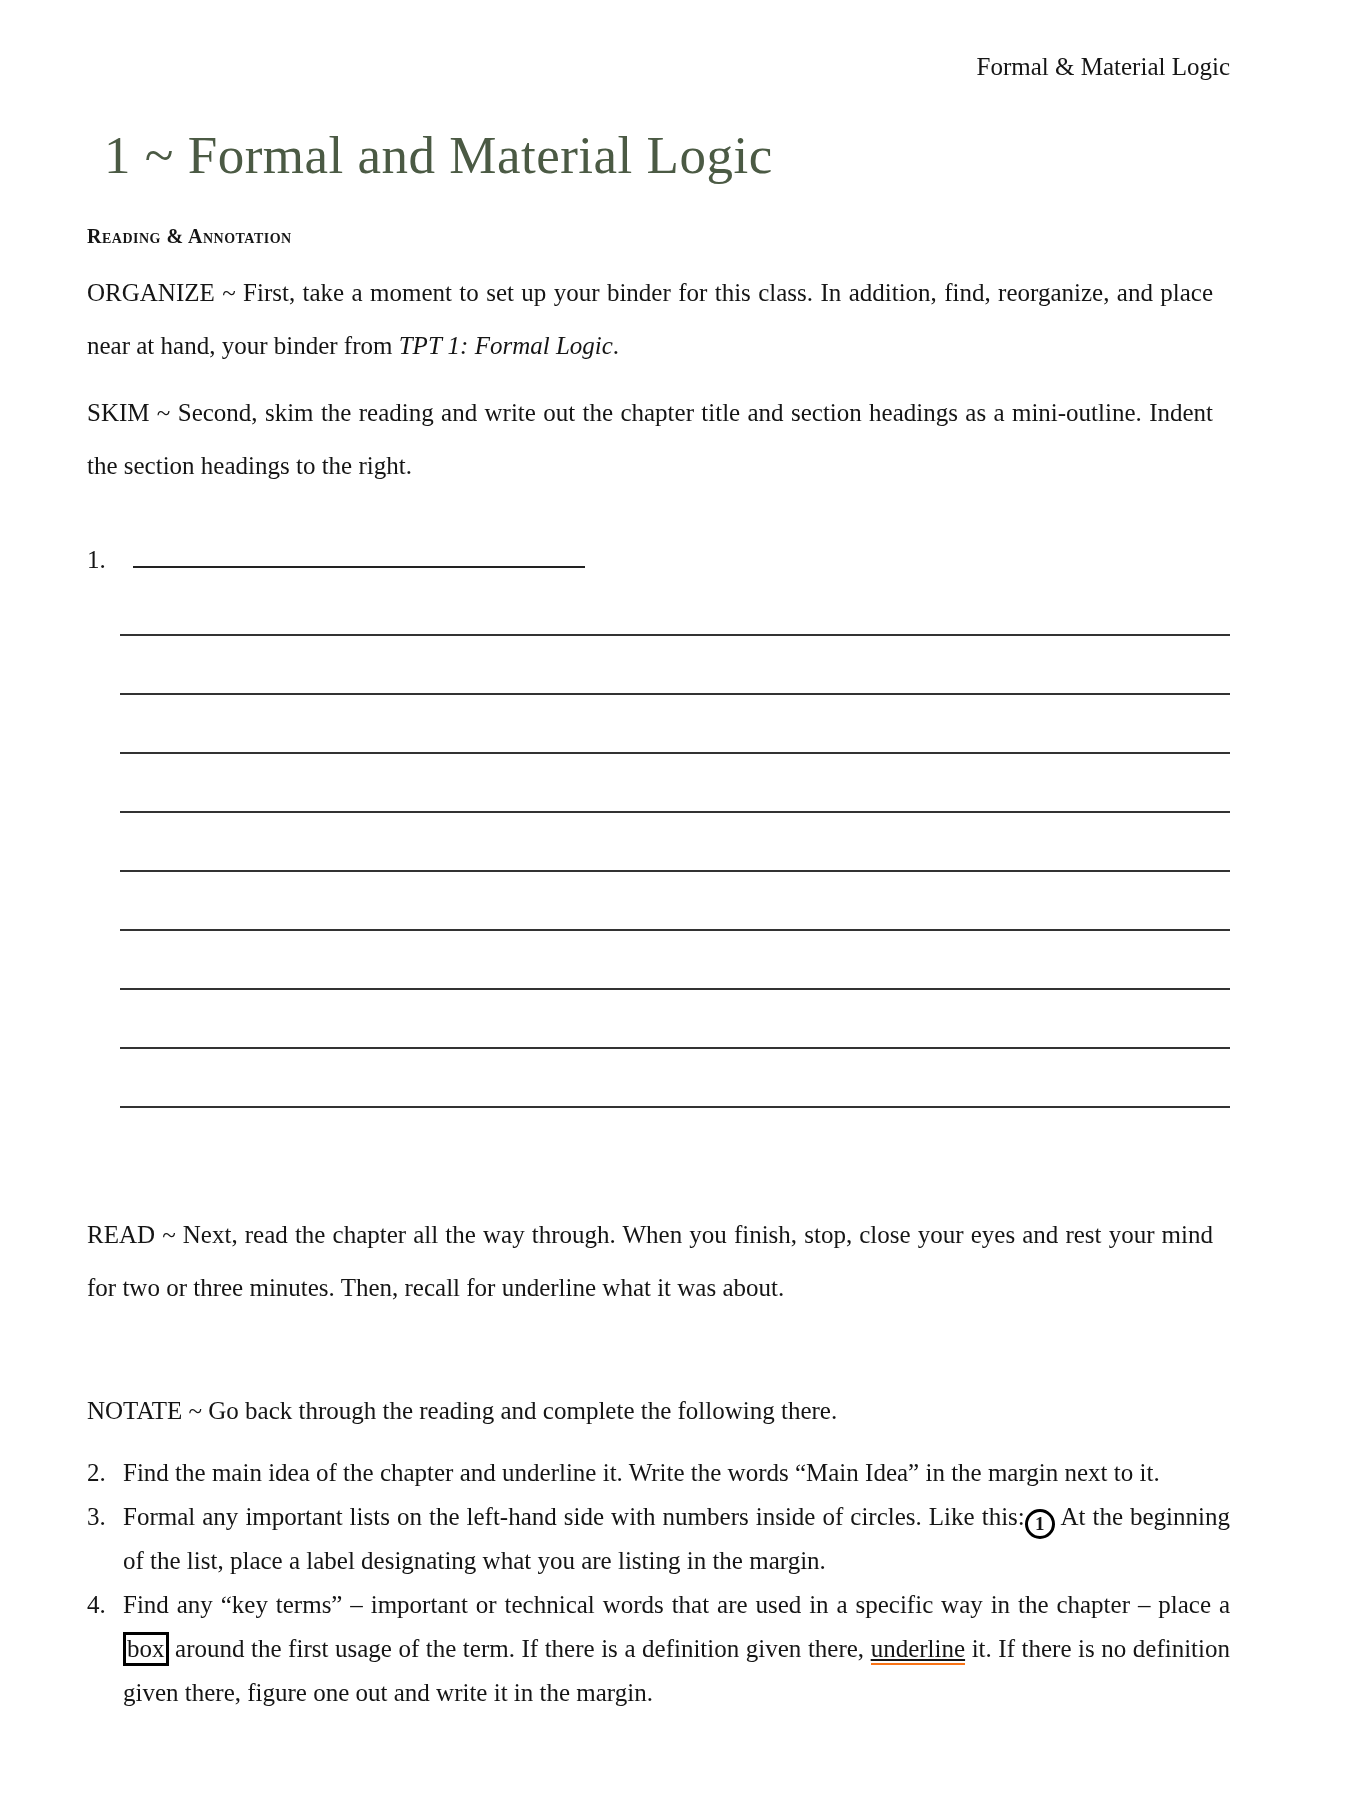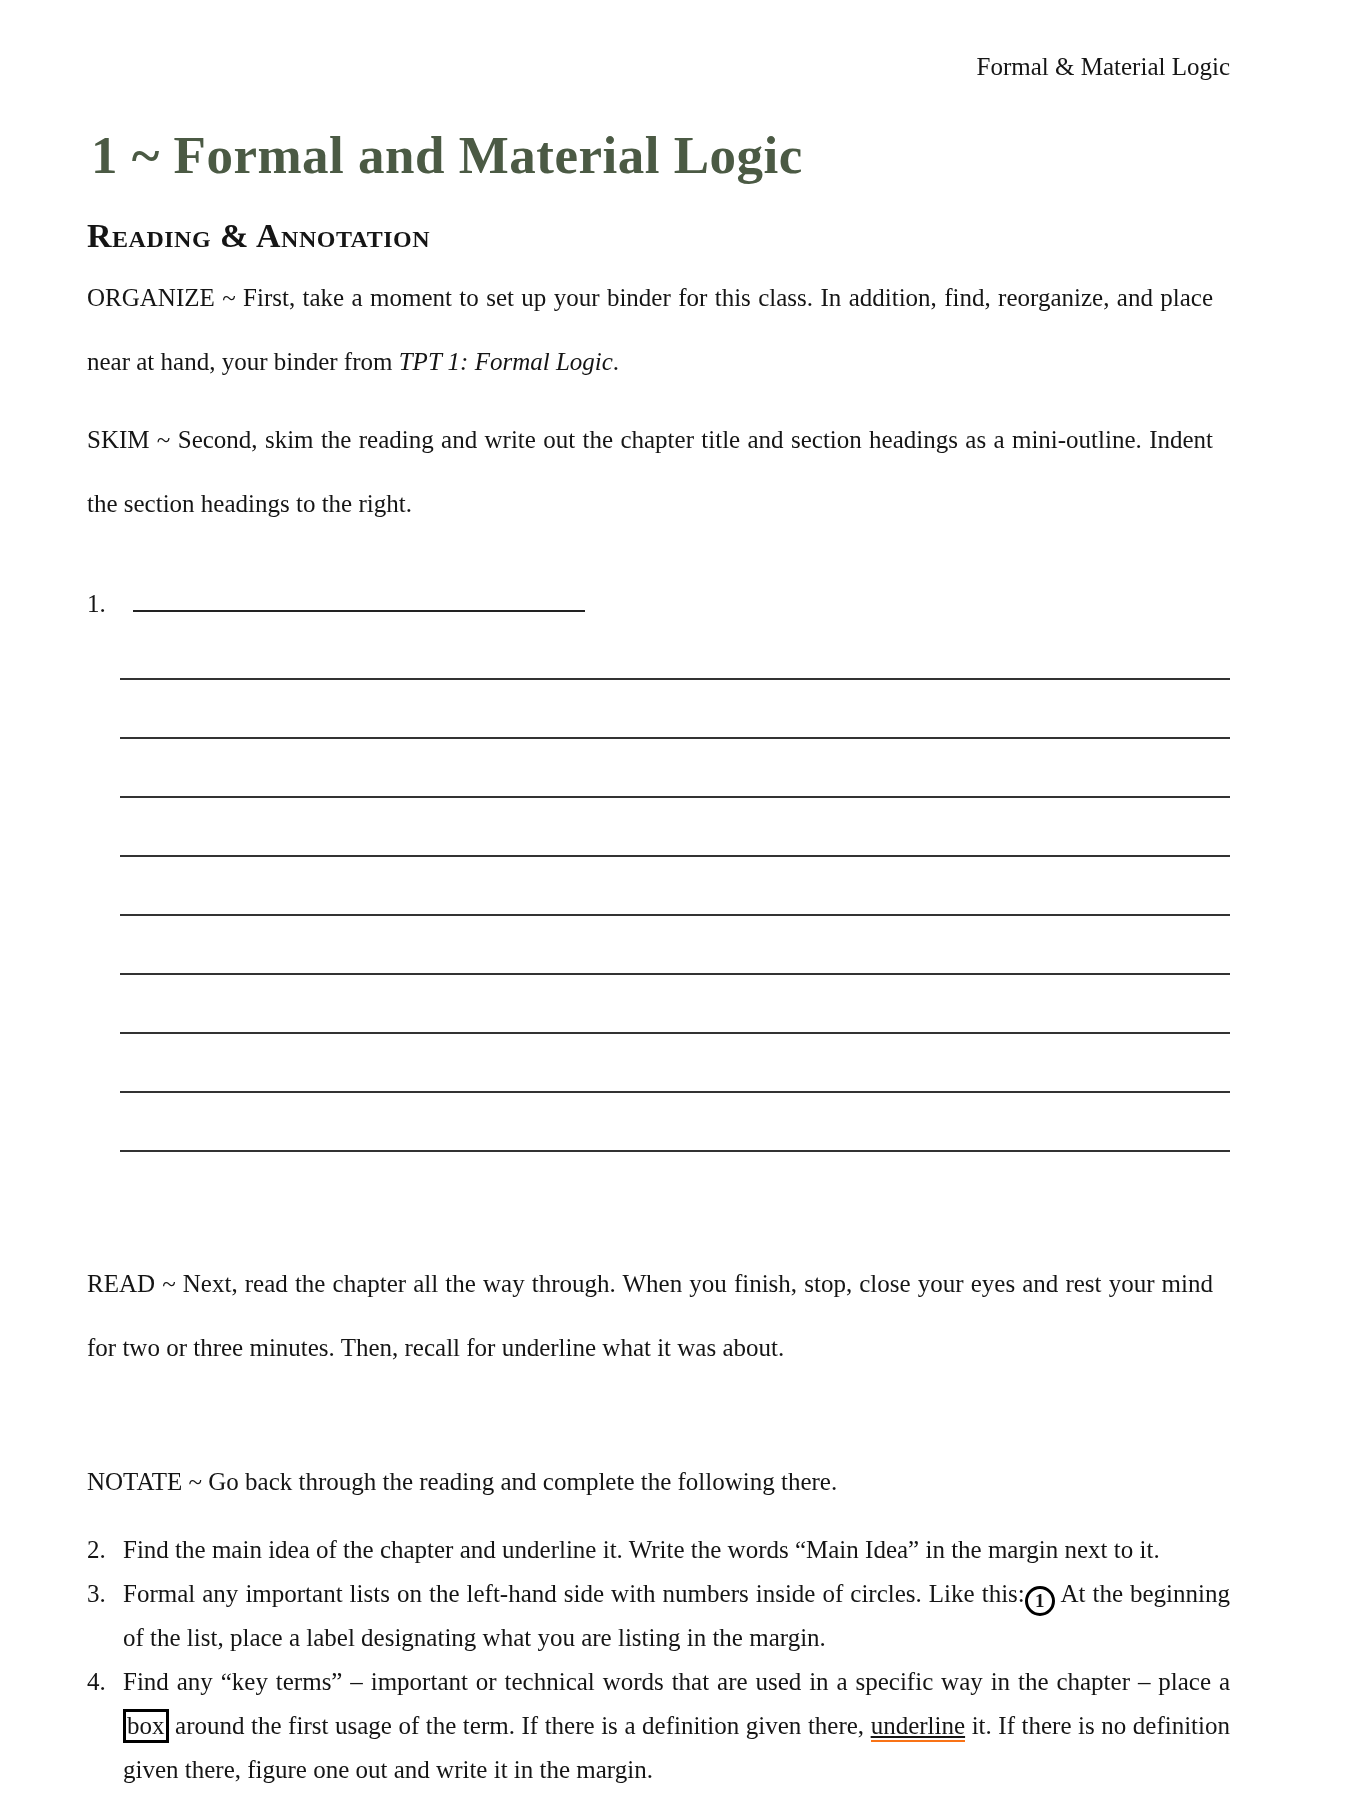--- a/index.html
+++ b/index.html
@@ -13,39 +13,39 @@
     font-family: "Liberation Serif", "DejaVu Serif", serif;
     padding: 52px 126px 0 87px;
     overflow: hidden;
   }
   .running-header {
     text-align: right;
     font-size: 25px;
     line-height: 30px;
   }
   .chapter-title {
-    margin: 42px 0 0 4px;
+    margin: 42px 0 0 17px;
     font-size: 53px;
     line-height: 62px;
-    font-weight: bold;
+    font-weight: normal;
     color: var(--title_green, #4b5a44);
     letter-spacing: 0.5px;
   }
   .section-heading {
     margin: 34px 0 12px 0;
-    font-size: 34px;
+    font-size: 20px;
     line-height: 32px;
     font-weight: bold;
     font-variant: small-caps;
     letter-spacing: 0.5px;
   }
   .body-para {
     margin: 14px 17px 0 0;
     font-size: 25px;
-    line-height: 64px;
+    line-height: 53px;
     text-align: justify;
   }
   .outline-row {
     display: flex;
     align-items: baseline;
     margin-top: 40px;
     font-size: 25px;
     line-height: 45px;
     height: 45px;
   }

